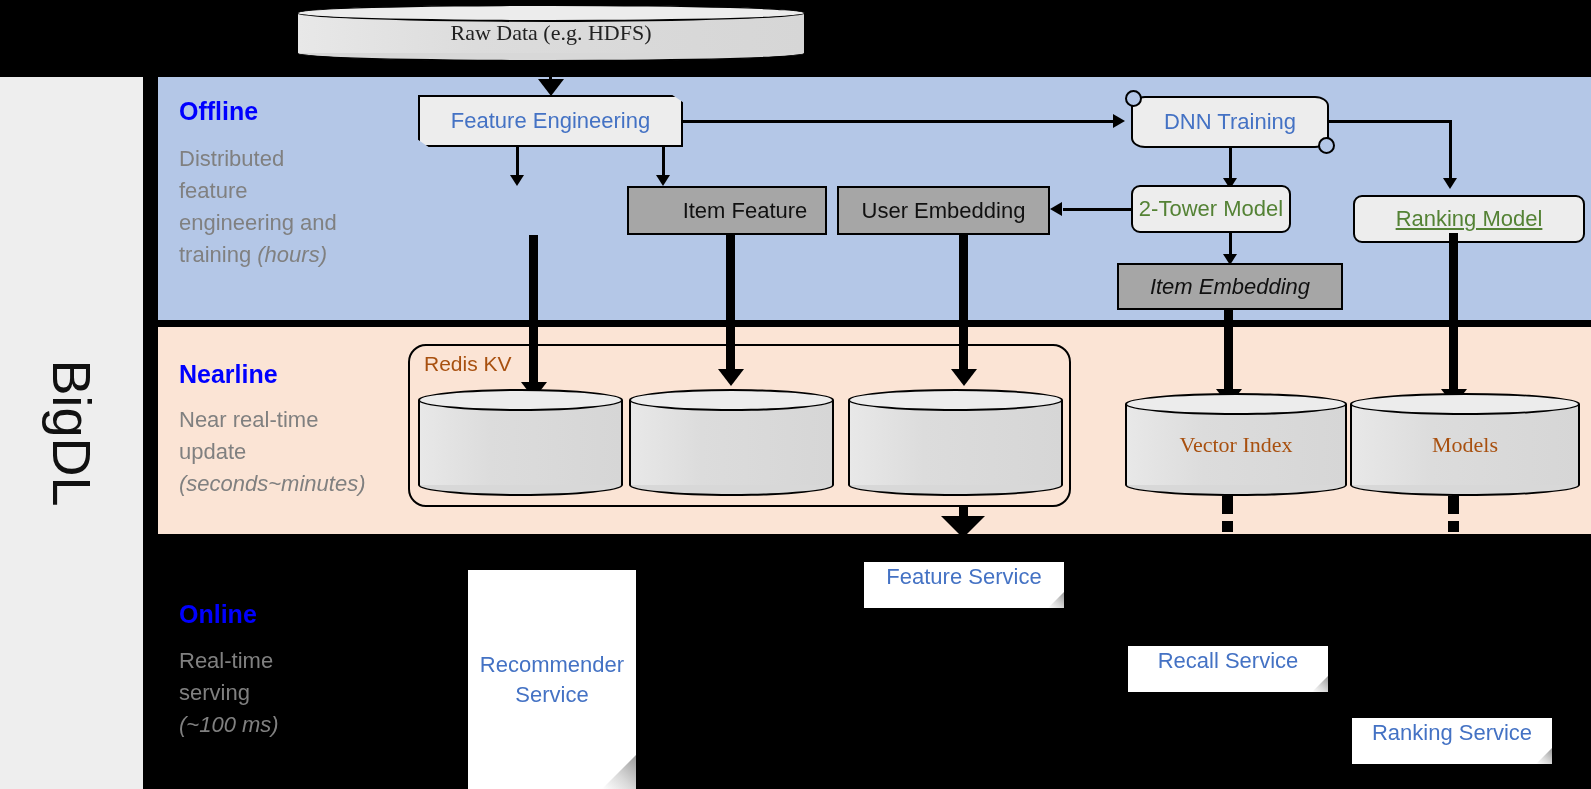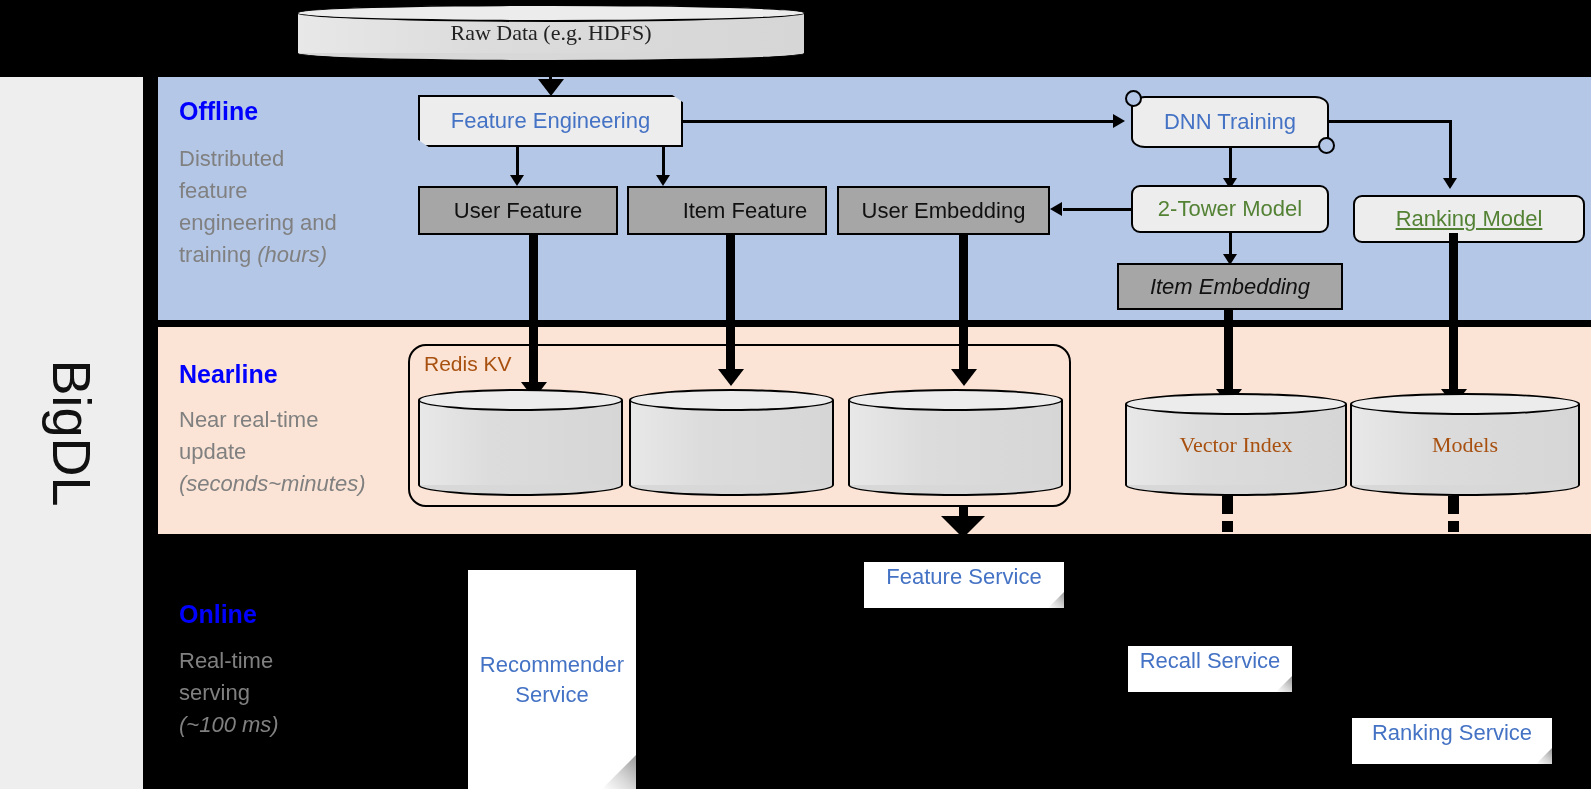--- a/index.html
+++ b/index.html
@@ -180,21 +180,21 @@
     box-sizing:border-box;line-height:30px;
   }
   .note .fold{
     position:absolute;right:0;bottom:0;width:16px;height:16px;
     background:linear-gradient(225deg,#9a9a9a 0%,#d9d9d9 55%,#ffffff 100%);
     clip-path:polygon(100% 0,100% 100%,0 100%);
   }
   #note-reco{left:468px;top:570px;width:168px;height:219px;align-items:center;}
   #note-reco .fold{width:34px;height:34px;}
   #note-feature{left:864px;top:562px;width:200px;height:46px;}
-  #note-recall{left:1128px;top:646px;width:164px;height:46px;}
+  #note-recall{left:1128px;top:646px;width:200px;height:46px;}
   #note-ranking{left:1352px;top:718px;width:200px;height:46px;}
 </style>
 </head>
 <body>
 
 <div id="stage">
 
   <div class="abs" id="bigdl-rail">
     <div id="bigdl-label">
       <span>BigDL</span>
@@ -246,41 +246,38 @@
   </div>
 
   <div class="hline" style="left:683px;top:120px;width:430px;"></div>
   <div class="arrow-right" style="left:1113px;top:114px;"></div>
 
   <div class="vline" style="left:516px;top:147px;height:31px;"></div>
   <div class="arrow-down" style="left:510px;top:175px;"></div>
   <div class="vline" style="left:662px;top:147px;height:31px;"></div>
   <div class="arrow-down" style="left:656px;top:175px;"></div>
 
-  <div class="greybox" style="left:418px;top:186px;width:200px;height:49px;">
-    <span>User Feature</span>
-  </div>
   <div class="greybox" style="left:627px;top:186px;width:200px;height:49px;padding-left:36px;">
     <span>Item Feature</span>
   </div>
   <div class="greybox" style="left:837px;top:186px;width:213px;height:49px;">
     <span>User Embedding</span>
   </div>
   <div class="greybox" style="left:1117px;top:263px;width:226px;height:47px;font-style:italic;">
     <span>Item Embedding</span>
   </div>
 
   <div class="vline" style="left:1229px;top:148px;height:33px;"></div>
   <div class="arrow-down" style="left:1223px;top:178px;"></div>
 
   <div class="hline" style="left:1329px;top:120px;width:122px;"></div>
   <div class="vline" style="left:1449px;top:120px;height:62px;"></div>
   <div class="arrow-down" style="left:1443px;top:178px;"></div>
 
-  <div class="lightbox green-t" style="left:1131px;top:185px;width:198px;height:48px;">
+  <div class="lightbox green-t" style="left:1131px;top:185px;width:160px;height:48px;">
     <span>2-Tower Model</span>
   </div>
   <div class="lightbox green-t" style="left:1353px;top:195px;width:232px;height:48px;text-decoration:underline;">
     <span>Ranking Model</span>
   </div>
 
   <div class="hline" style="left:1063px;top:208px;width:70px;"></div>
   <div class="arrow-left" style="left:1050px;top:202px;"></div>
 
   <div class="vline" style="left:1229px;top:233px;height:25px;"></div>

